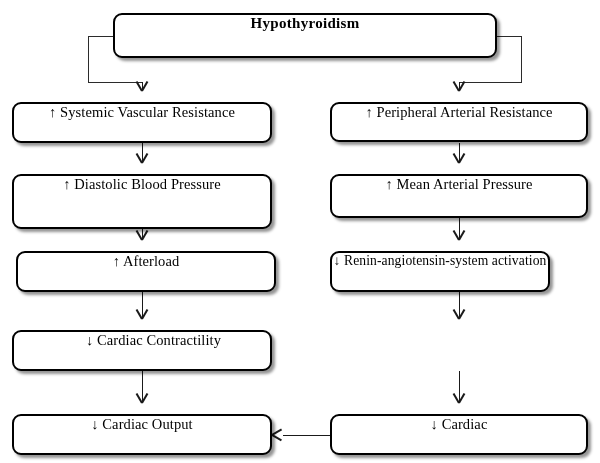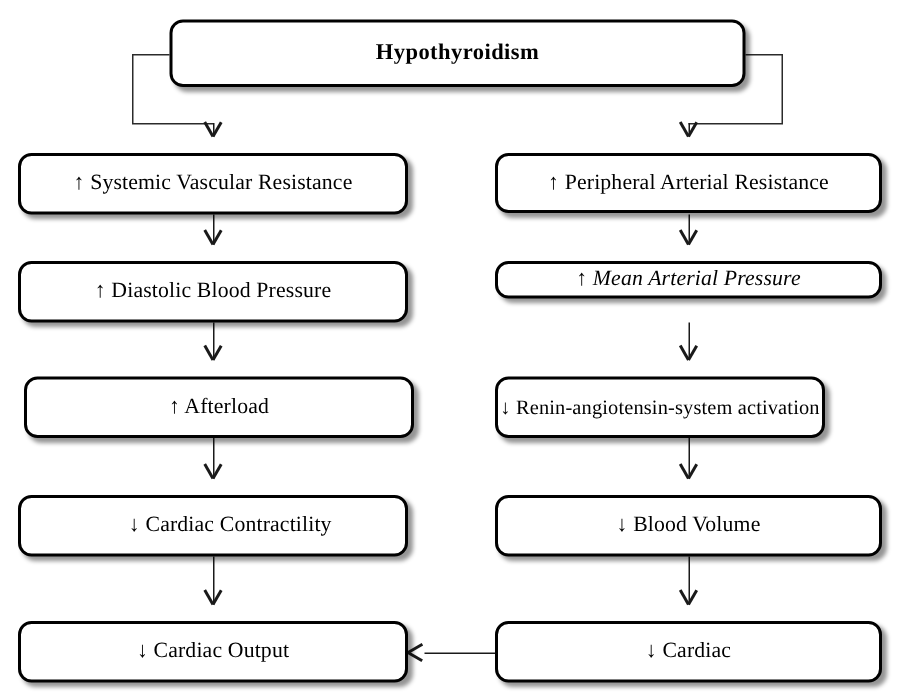--- a/index.html
+++ b/index.html
@@ -18,21 +18,21 @@
 
   
   .node {
     position: absolute;
     box-sizing: border-box;
     background: #ffffff;
     border: 2px solid #000000;
     border-radius: 9px;
     box-shadow: 3px 3px 3px rgba(0,0,0,0.42);
     display: flex;
-    align-items: center;
+    align-items: flex-start;
     justify-content: center;
     text-align: center;
     color: #000000;
     font-size: 14.5px;
     line-height: 1.15;
     white-space: nowrap;
     letter-spacing: 0.1px;
   }
   .node.title {
     font-weight: bold;
@@ -130,42 +130,39 @@
   <div class="hline" style="left:283px; top:434.5px; width:47px;"></div>
   <div class="arrow-left" style="left:272px; top:435px;"></div>
 
   <div class="node title" style="left:113px; top:13px; width:384px; height:45px;">
     <span class="label">Hypothyroidism</span>
   </div>
 
   <div class="node" style="left:12px; top:102px; width:260px; height:41px;">
     <span class="label">↑ Systemic Vascular Resistance</span>
   </div>
-  <div class="node" style="left:12px; top:174px; width:260px; height:41px;">
+  <div class="node" style="left:12px; top:174px; width:260px; height:55px;">
     <span class="label">↑ Diastolic Blood Pressure</span>
   </div>
   <div class="node" style="left:16px; top:251px; width:260px; height:41px;">
     <span class="label">↑ Afterload</span>
   </div>
   <div class="node" style="left:12px; top:330px; width:260px; height:41px;padding-left:23px;">
     <span class="label">↓ Cardiac Contractility</span>
   </div>
   <div class="node" style="left:12px; top:414px; width:260px; height:41px;">
     <span class="label">↓ Cardiac Output</span>
   </div>
 
   <div class="node" style="left:330px; top:102px; width:258px; height:40px;">
     <span class="label">↑ Peripheral Arterial Resistance</span>
   </div>
-  <div class="node" style="left:330px; top:174px; width:258px; height:25px;font-style:italic;">
+  <div class="node" style="left:330px; top:174px; width:258px; height:44px;">
     <span class="label">↑ Mean Arterial Pressure</span>
   </div>
   <div class="node" style="left:330px; top:251px; width:220px; height:41px; font-size:13.6px;">
     <span class="label">↓ Renin-angiotensin-system activation</span>
-  </div>
-  <div class="node" style="left:330px; top:330px; width:258px; height:41px;">
-    <span class="label">↓ Blood Volume</span>
   </div>
   <div class="node" style="left:330px; top:414px; width:258px; height:41px;">
     <span class="label">↓ Cardiac</span>
   </div>
 
 </div>
 
 </body></html>

